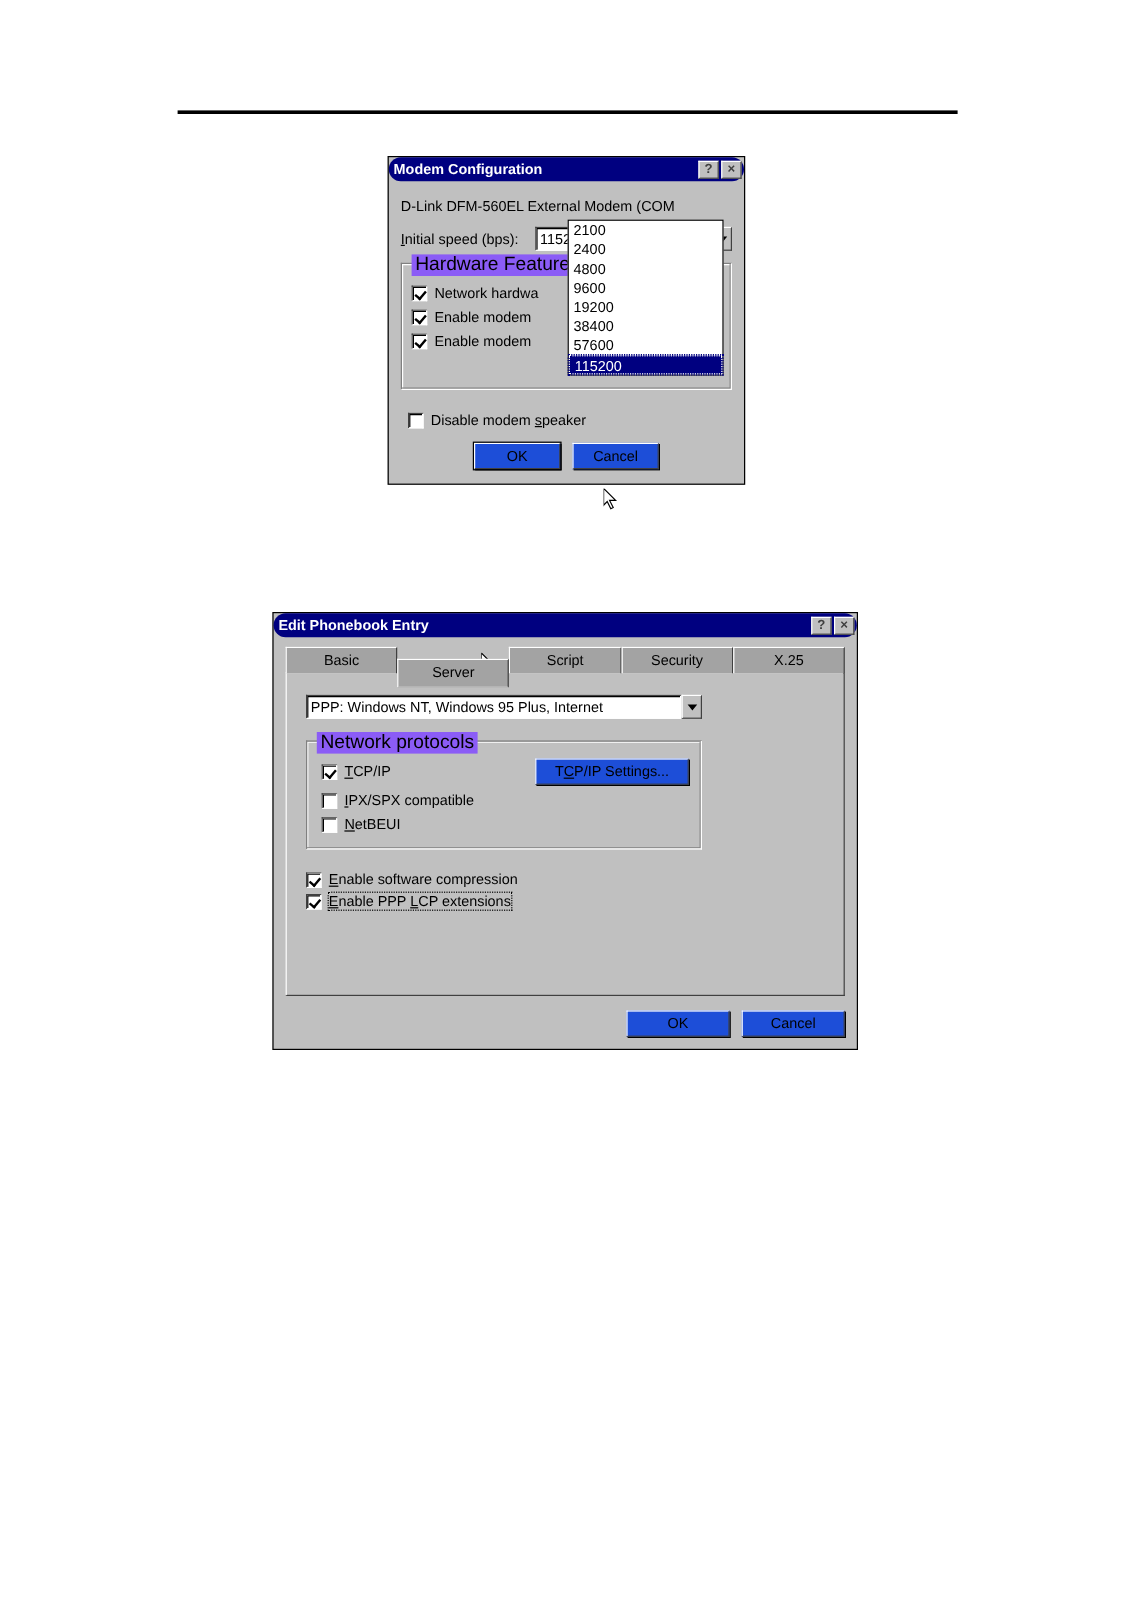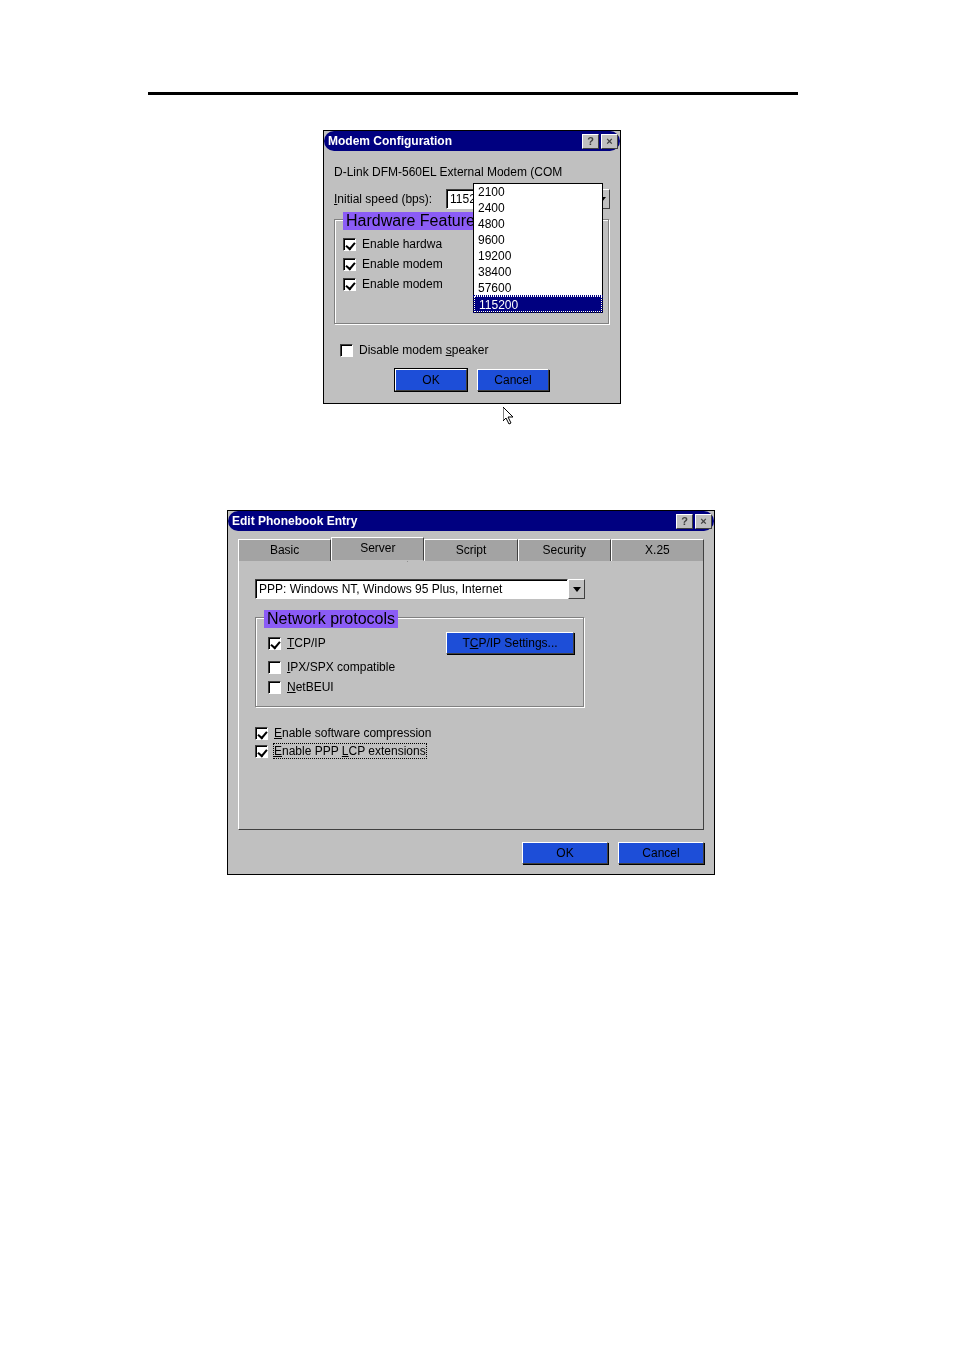--- a/index.html
+++ b/index.html
@@ -188,21 +188,21 @@
     background: #a3a3a3;
     padding: 3px 0;
     text-align: center;
     font-size: 12px;
     height: 22px;
     flex: 1;
     position: relative;
     top: 2px;
   }
   .tab.active {
-    top: 0;
+    top: 12px;
     height: 24px;
     border-bottom: 1px solid #c0c0c0;
     z-index: 2;
   }
   .tabpanel {
     border-top: 1px solid #fff;
     border-left: 1px solid #fff;
     border-right: 1px solid #404040;
     border-bottom: 1px solid #404040;
     background: #c0c0c0;
@@ -240,21 +240,21 @@
           <div class="dropbtn">
               <div class="arrow-down"></div>
             </div>
         </div>
       </div>
 
       <div class="groupbox" style="height:106px;">
         <div class="group-legend">Hardware Features</div>
         <div class="chk">
           <div class="chkbox checked"></div>
-          <span class="label">Enable hardwa</span>
+          <span class="label">Network hardwa</span>
         </div>
         <div class="chk" style="margin-top:6px;">
           <div class="chkbox checked"></div>
           <span class="label">Enable modem</span>
         </div>
         <div class="chk" style="margin-top:6px;">
           <div class="chkbox checked"></div>
           <span class="label">Enable modem</span>
         </div>
       </div>

